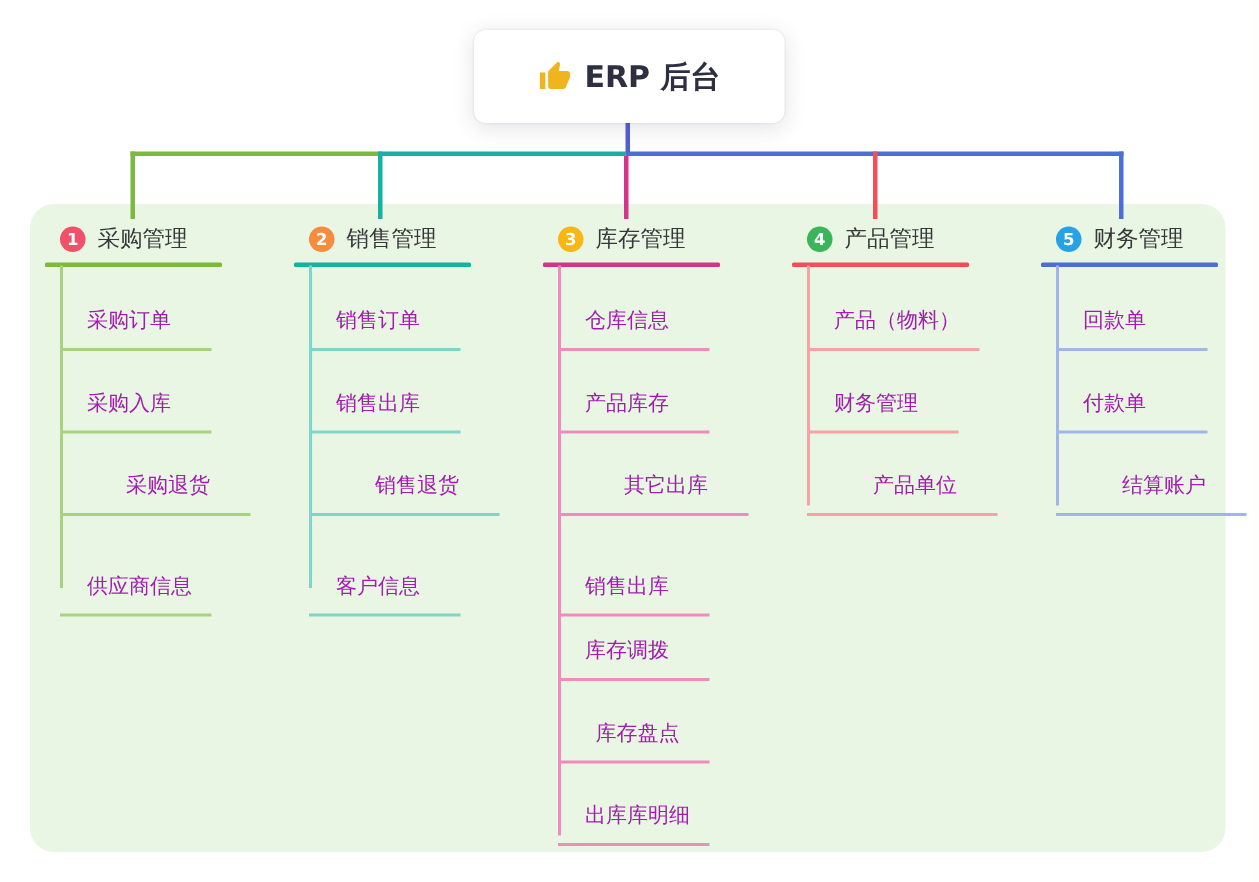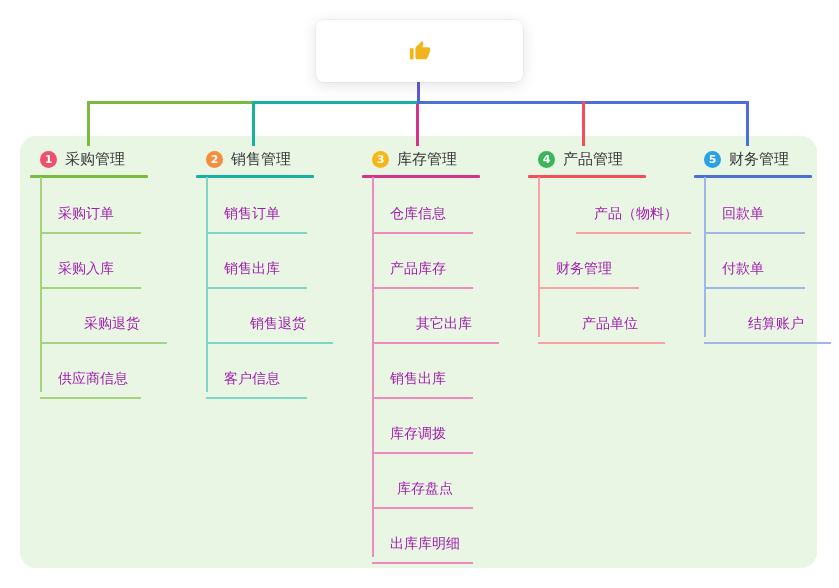--- a/index.html
+++ b/index.html
@@ -29,21 +29,21 @@
   .pos0{left:30px;} .pos1{left:196px;} .pos2{left:362px;} .pos3{left:528px;} .pos4{left:694px;}
   .bheader{position:absolute;left:10px;top:4px;display:flex;align-items:center;gap:8px;cursor:default;}
   .badge{width:17px;height:17px;border-radius:50%;color:#fff;font-size:11px;font-weight:bold;
          display:flex;align-items:center;justify-content:center;line-height:1;flex:0 0 auto;}
   .blabel{font-size:15px;color:#37373b;font-weight:500;white-space:nowrap;}
   .underline{position:absolute;left:0;top:29px;width:118px;height:3px;border-radius:1px;}
   .trunk{position:absolute;left:10px;top:31px;width:2px;}
   .t4{height:215px;} .t7{height:380px;} .t3{height:160px;}
   .child{position:absolute;left:10px;padding:13px 13px 9px 18px;border-bottom:2px solid #ccc;
          font-size:14px;color:#a21caf;white-space:nowrap;min-width:70px;cursor:default;}
-  .r0{top:46px;} .r1{top:101px;} .r2{top:156px;padding-left:44px;} .r3{top:211px;} .r4{top:266px;} .r5{top:321px;} .r6{top:376px;}
+  .r0{top:46px;} .r1{top:101px;} .r2{top:156px;padding-left:44px;} .r3{top:223px;} .r4{top:266px;} .r5{top:321px;} .r6{top:376px;}
 </style>
 </head>
 <body>
 
 <div class="stage" style="background-color: rgb(255, 255, 255);">
 
   <div class="panel" style="background-color: rgb(233, 246, 227);"></div>
 
   <div class="conn root-drop" style="background-color: rgb(86, 92, 210);"></div>
   <div class="conn bus seg-green" style="background-color: rgb(124, 185, 63);"></div>
@@ -54,20 +54,21 @@
   <div class="conn drop drop3" style="background-color: rgb(214, 52, 139);"></div>
   <div class="conn drop drop4" style="background-color: rgb(245, 77, 90);"></div>
   <div class="conn drop drop5" style="background-color: rgb(75, 110, 215);"></div>
 
   <div class="root-card">
     <span>
       <svg width="22" height="22" viewBox="0 0 24 24">
         <path fill="#f0b41c" d="M1 21h4V9H1v12zM23 10c0-1.1-.9-2-2-2h-6.31l.95-4.57.03-.32c0-.41-.17-.79-.44-1.06L14.17 1 7.59 7.59C7.22 7.95 7 8.45 7 9v10c0 1.1.9 2 2 2h9c.83 0 1.54-.5 1.84-1.22l3.02-7.05c.09-.23.14-.47.14-.73v-2z"></path>
       </svg>
     </span>
+    <span>ERP 后台</span>
   </div>
 
   <div class="branch pos0">
     <div class="bheader">
       <span class="badge" style="background-color: rgb(241, 80, 106);">1</span>
       <span class="blabel">采购管理</span>
     </div>
     <div class="underline" style="background-color: rgb(124, 185, 63);"></div>
     <div class="trunk t4" style="background-color: rgb(166, 211, 127);"></div>
     <div class="child r0" style="border-bottom-color: rgb(166, 211, 127);">采购订单</div>
@@ -105,21 +106,21 @@
     <div class="child r6" style="border-bottom-color: rgb(240, 139, 191);">出库库明细</div>
   </div>
 
   <div class="branch pos3">
     <div class="bheader">
       <span class="badge" style="background-color: rgb(59, 181, 90);">4</span>
       <span class="blabel">产品管理</span>
     </div>
     <div class="underline" style="background-color: rgb(245, 77, 90);"></div>
     <div class="trunk t3" style="background-color: rgb(248, 162, 166);"></div>
-    <div class="child r0" style="border-bottom-color: rgb(248, 162, 166); margin-left: 38px;">产品（物料）</div>
+    <div class="child r0" style="border-bottom-color: rgb(248, 162, 166);">产品（物料）</div>
     <div class="child r1" style="border-bottom-color: rgb(248, 162, 166);">财务管理</div>
     <div class="child r2" style="border-bottom-color: rgb(248, 162, 166);">产品单位</div>
   </div>
 
   <div class="branch pos4">
     <div class="bheader">
       <span class="badge" style="background-color: rgb(39, 162, 228);">5</span>
       <span class="blabel">财务管理</span>
     </div>
     <div class="underline" style="background-color: rgb(75, 110, 215);"></div>

